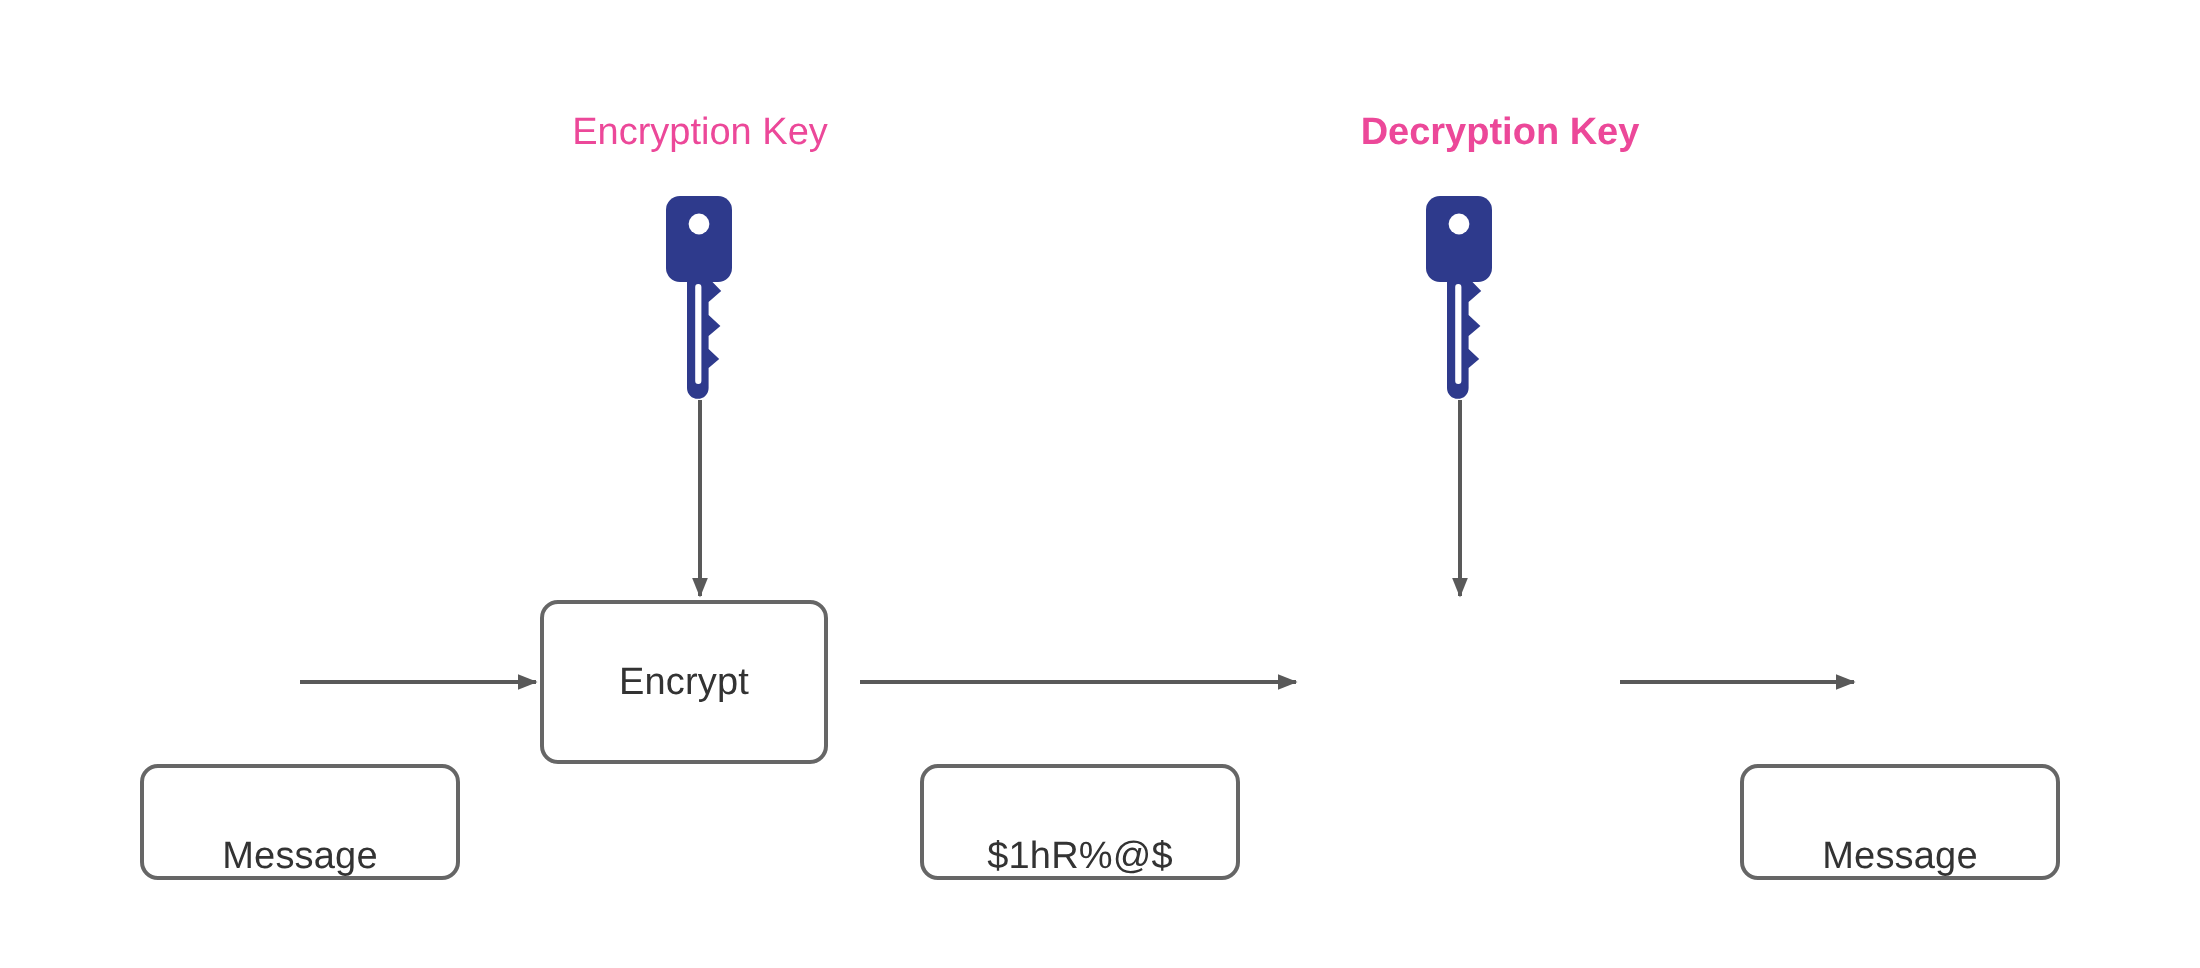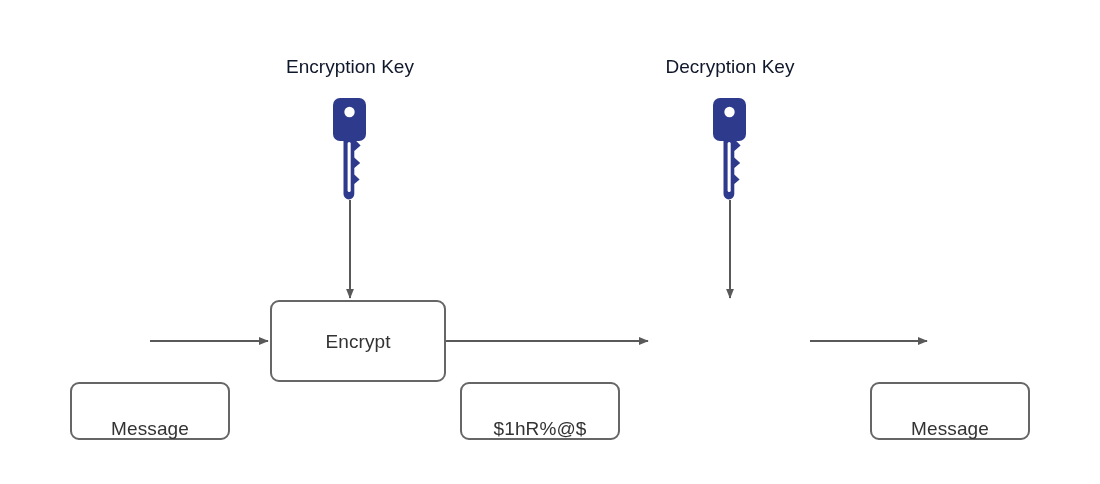--- a/index.html
+++ b/index.html
@@ -33,49 +33,49 @@
     display: flex;
     align-items: center;
     justify-content: center;
     color: #333333;
     font-size: 19px;
     line-height: 1;
     letter-spacing: 0.1px;
     z-index: 3;
   }
   .proc-box {
-    width: 176px;
+    width: 144px;
     height: 82px;
     text-align: right;
   }
   .data-box {
     width: 160px;
     height: 58px;
     align-items: flex-end;
   }
   .caption {
     position: absolute;
-    color: #0f172a;
+    color: #ec4899;
     font-size: 19px;
     line-height: 1;
     text-align: center;
     white-space: nowrap;
     z-index: 3;
   }
   .key-icon {
     position: absolute;
     z-index: 2;
   }
   #box-encrypt { left: 270px; top: 300px; }
   #box-decrypt { left: 650px; top: 300px; }
   #box-message-in { left: 70px; top: 382px; }
   #box-cipher { left: 460px; top: 382px; }
   #box-message-out { left: 870px; top: 382px; }
   #caption-encryption-key { left: 250px; top: 57px; width: 200px; }
-  #caption-decryption-key { left: 630px; top: 57px; width: 200px; }
+  #caption-decryption-key { left: 650px; top: 57px; width: 200px; font-weight: bold; }
   #key-encrypt { left: 331px; top: 98px; }
   #key-decrypt { left: 711px; top: 98px; }
 </style>
 </head>
 <body>
 
 <div id="canvas">
 
   <svg class="svg-layer" viewBox="0 0 1100 484" xmlns="http://www.w3.org/2000/svg">
     <defs>

